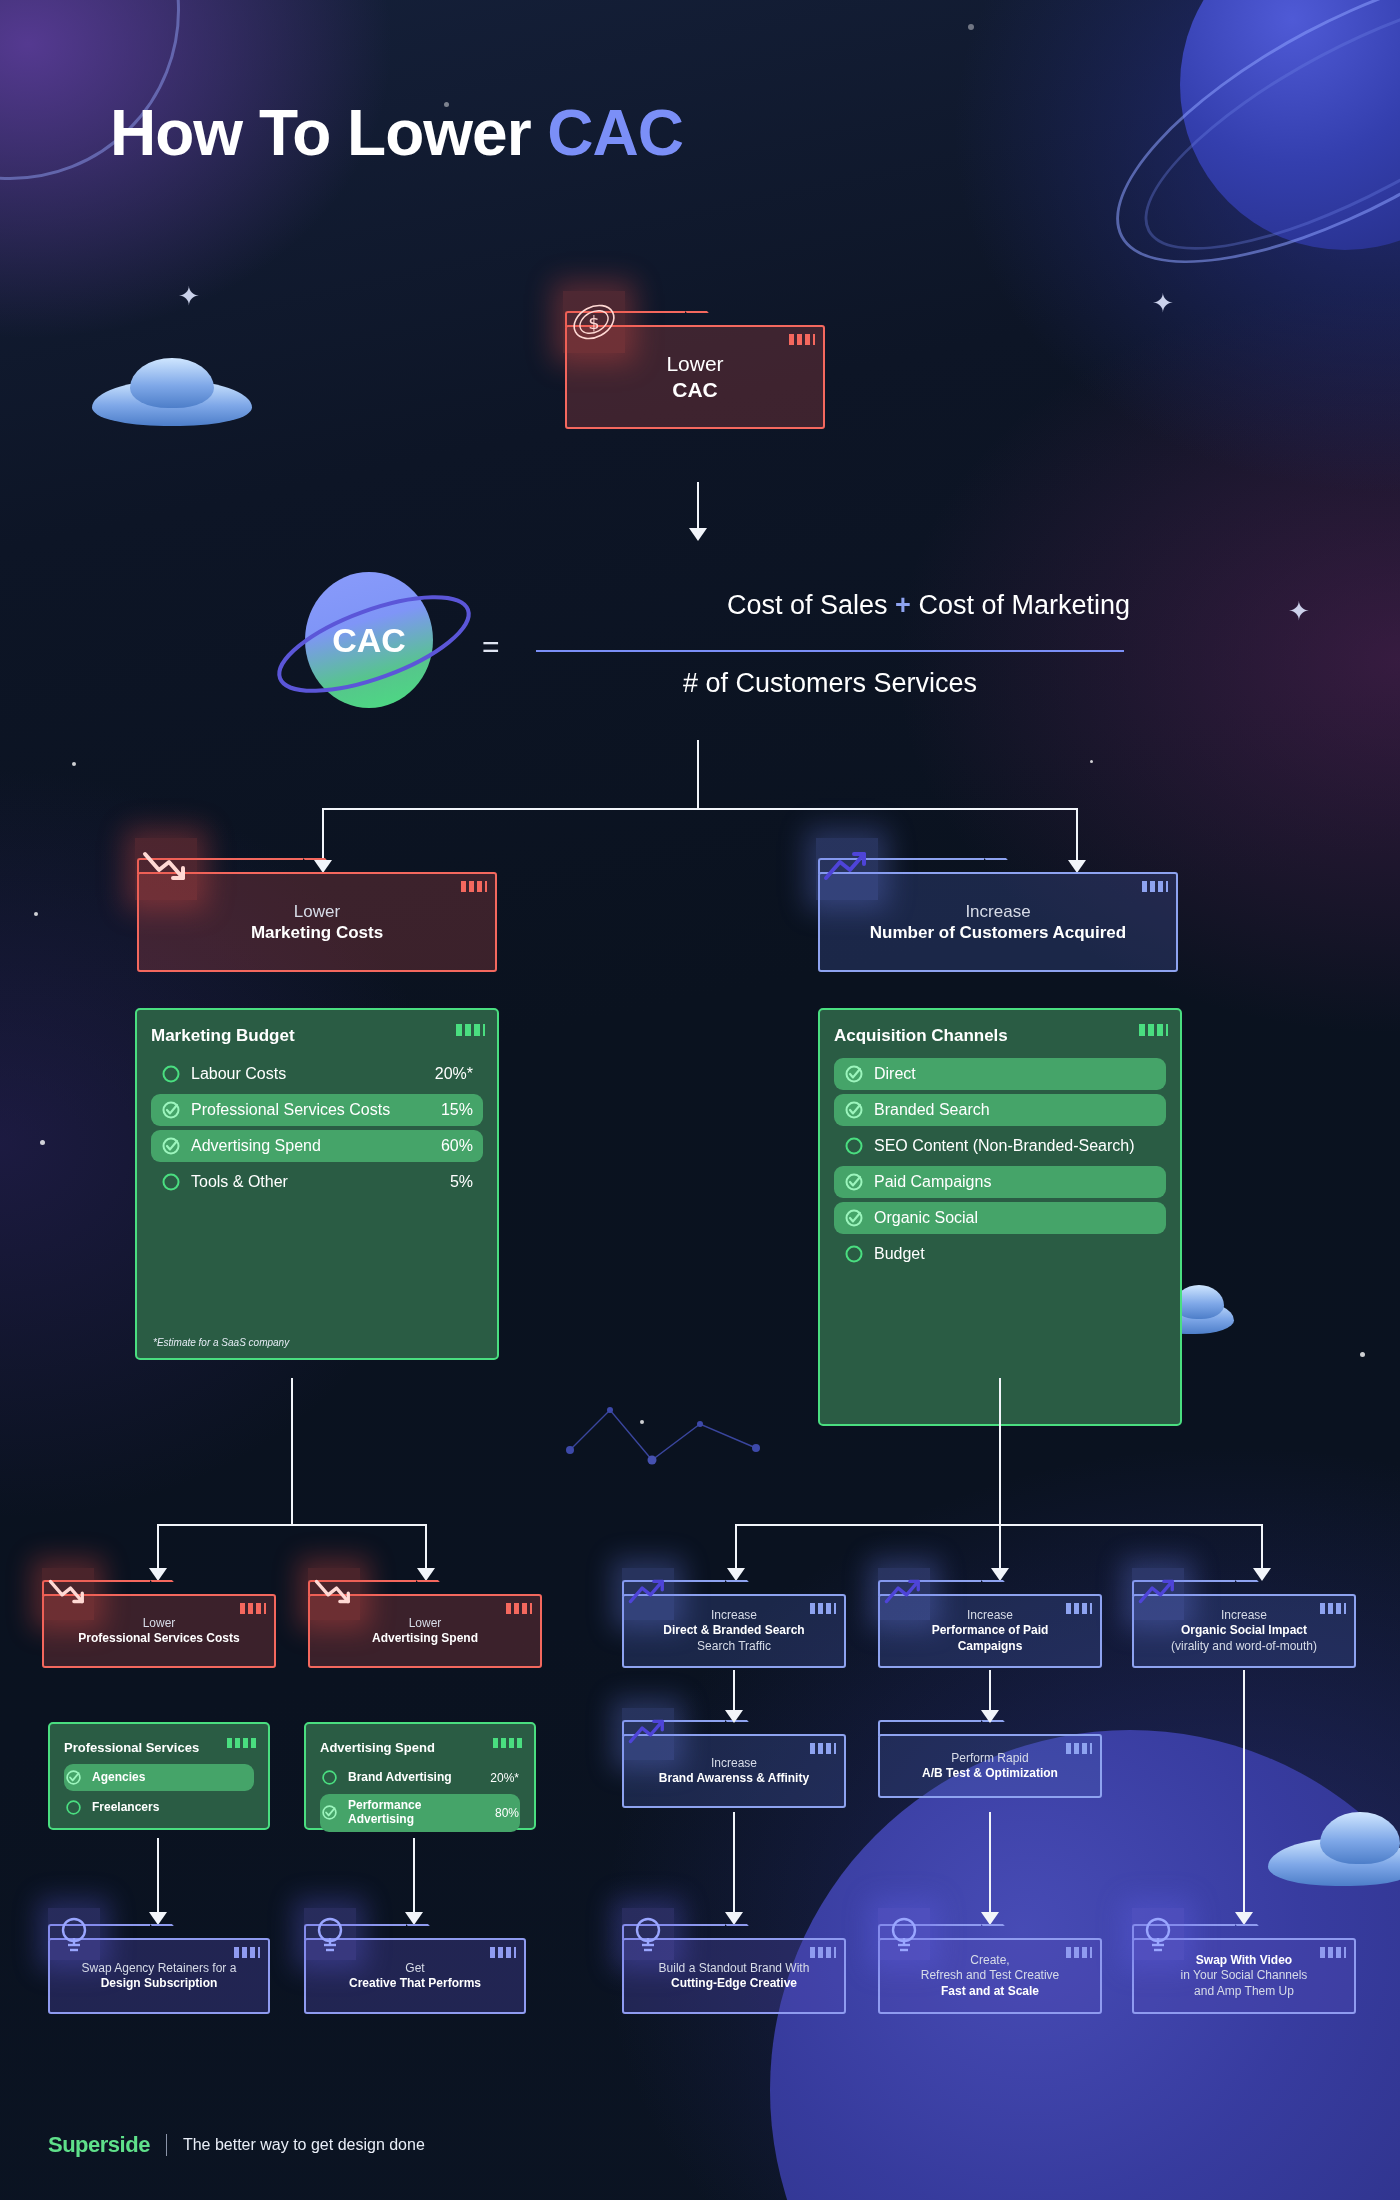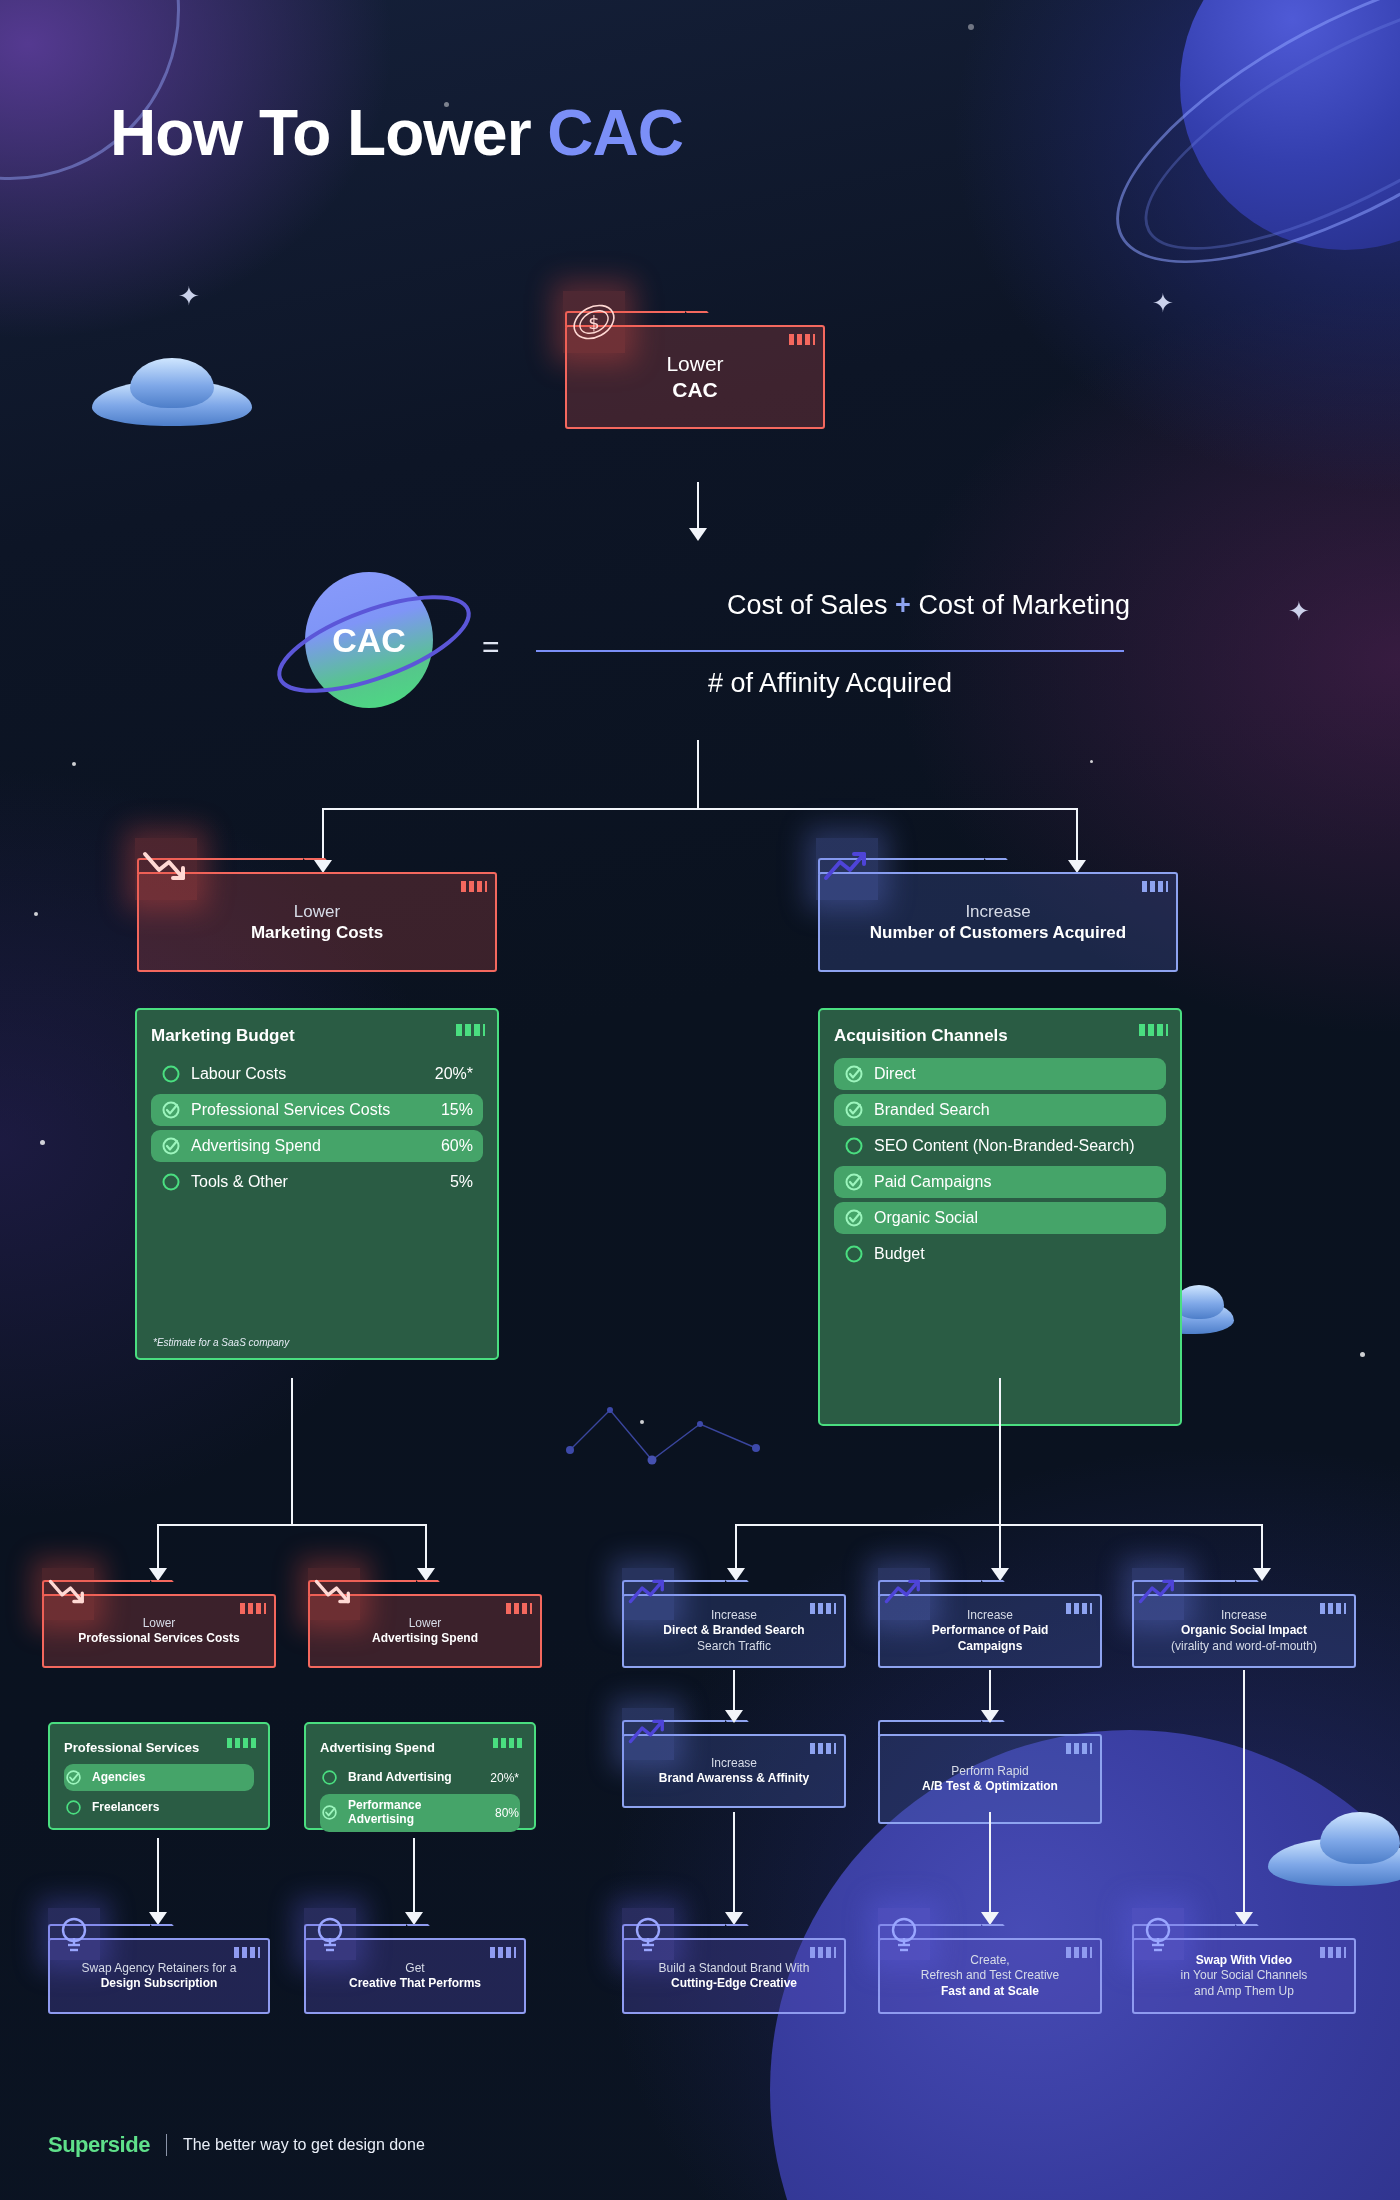--- a/index.html
+++ b/index.html
@@ -194,21 +194,21 @@
   </svg>
   <span class="lbl">CAC</span>
 </div>
 <div id="eq">=</div>
 <div id="fr-top">
   <span>Cost of Sales</span>
   <span class="plus">+</span>
   <span>Cost of Marketing</span>
 </div>
 <div id="fr-bar"></div>
-<div id="fr-bot"># of Affinity Acquired</div>
+<div id="fr-bot"># of Customers Services</div>
 
 <div class="ln" style="left:697px; top:740px; width:2px; height:70px;"></div>
 <div class="ln" style="left:322px; top:808px; width:756px; height:2px;"></div>
 <div class="ln" style="left:322px; top:808px; width:2px; height:56px;"></div>
 <div class="arrow" style="left:314px; top:860px;"></div>
 <div class="ln" style="left:1076px; top:808px; width:2px; height:56px;"></div>
 <div class="arrow" style="left:1068px; top:860px;"></div>
 
 <div class="node red" style="left:137px; top:872px; width:360px; height:100px;">
   <div class="folder">
@@ -569,21 +569,21 @@
         <polyline points="38,16 48,16 48,26" fill="none" stroke="#4e44d8" stroke-width="4" stroke-linecap="round" stroke-linejoin="round"></polyline>
       </svg>
     </span>
     <span class="txt" style="font-size:12px;">
       <span class="sub">Increase</span><br>
       <b>Brand Awarenss &amp; Affinity</b>
     </span>
   </div>
 </div>
 
-<div class="node blue" style="left:878px; top:1734px; width:224px; height:90px;">
+<div class="node blue" style="left:878px; top:1734px; width:224px; height:64px;">
   <div class="folder">
     <span class="shape"></span>
       <span class="tab"></span>
       <span class="tabslope" style="left:46%;"></span>
     <span class="dots">
         <i></i>
         <i></i>
         <i></i>
         <i></i>
       </span>

